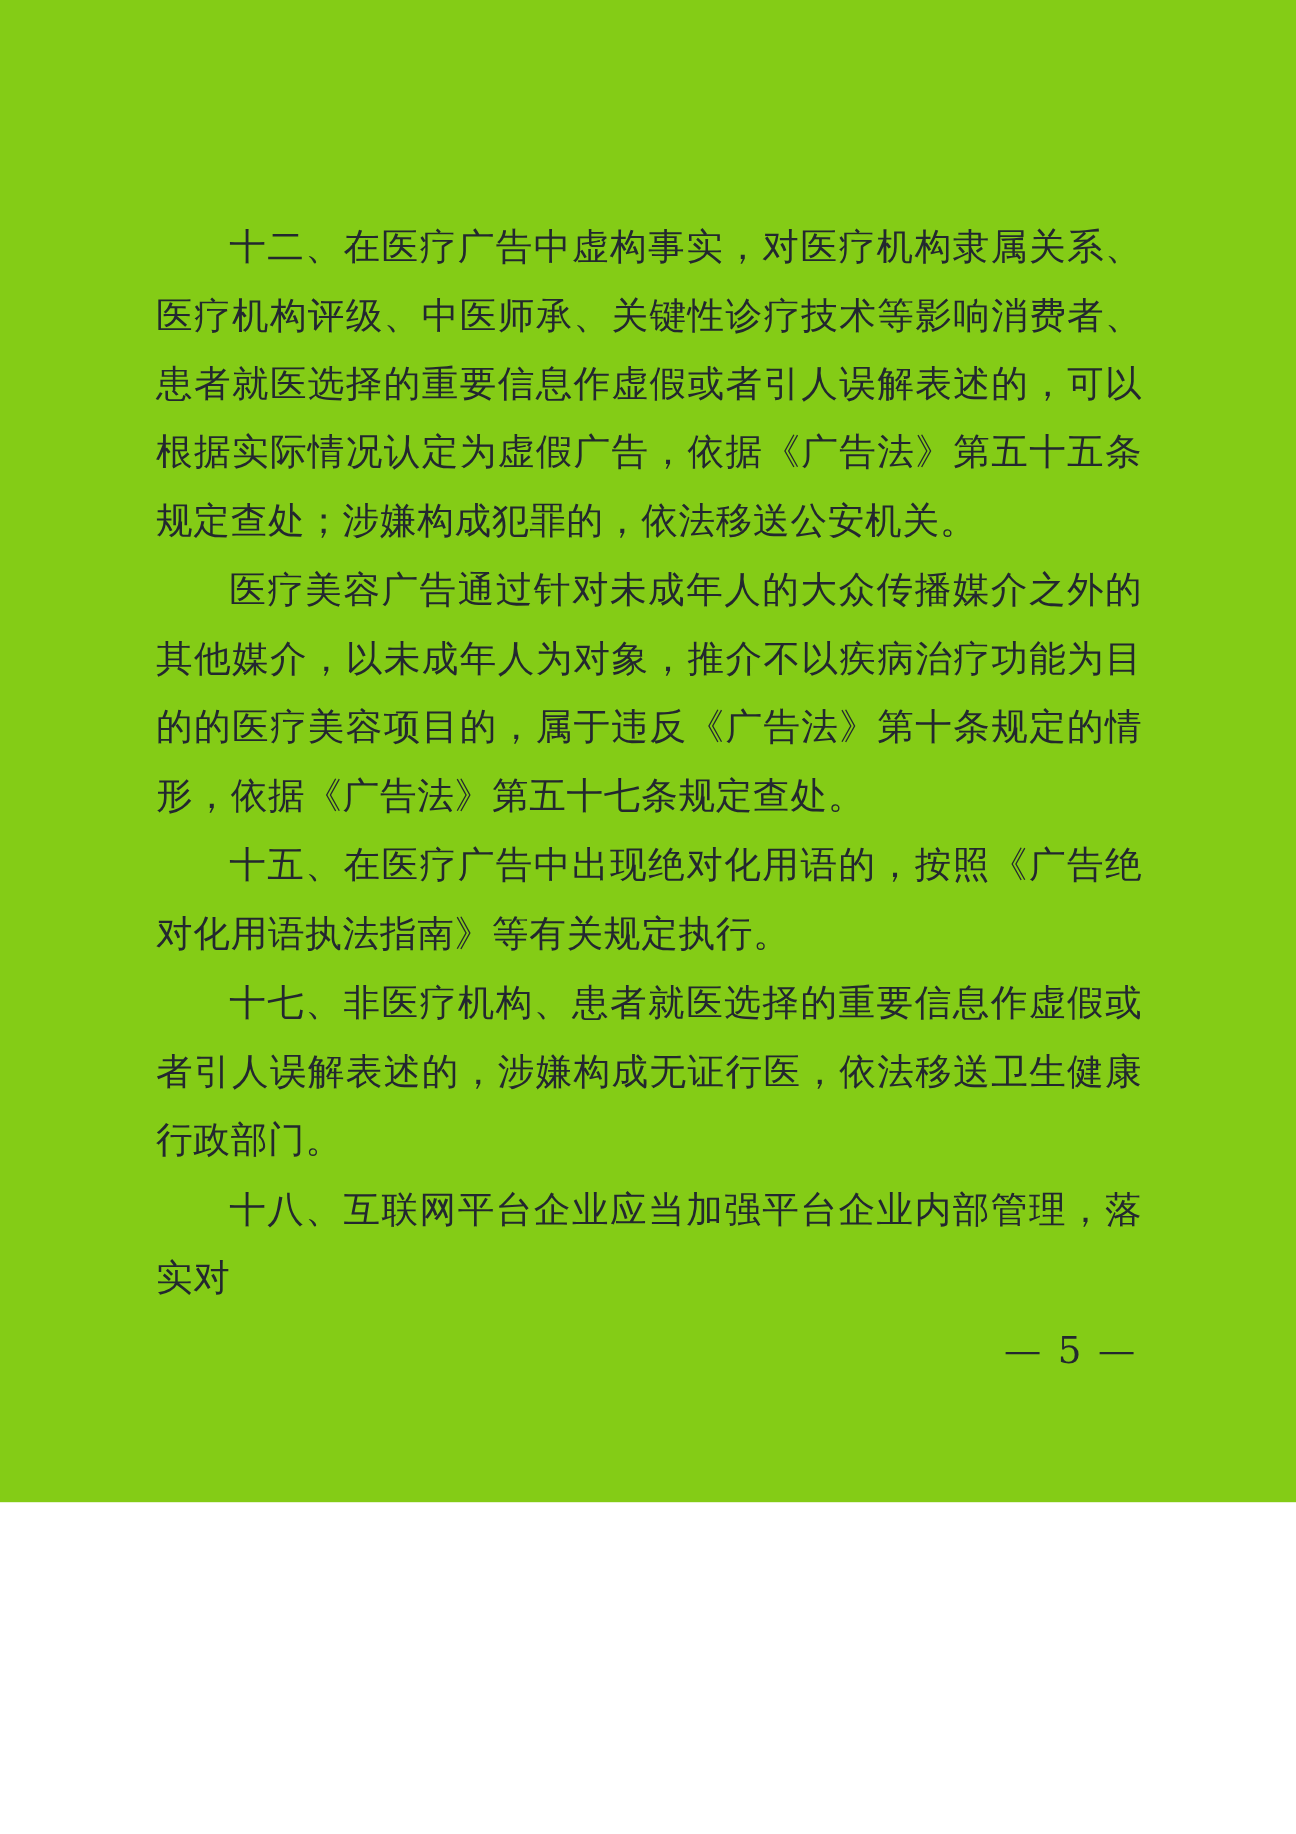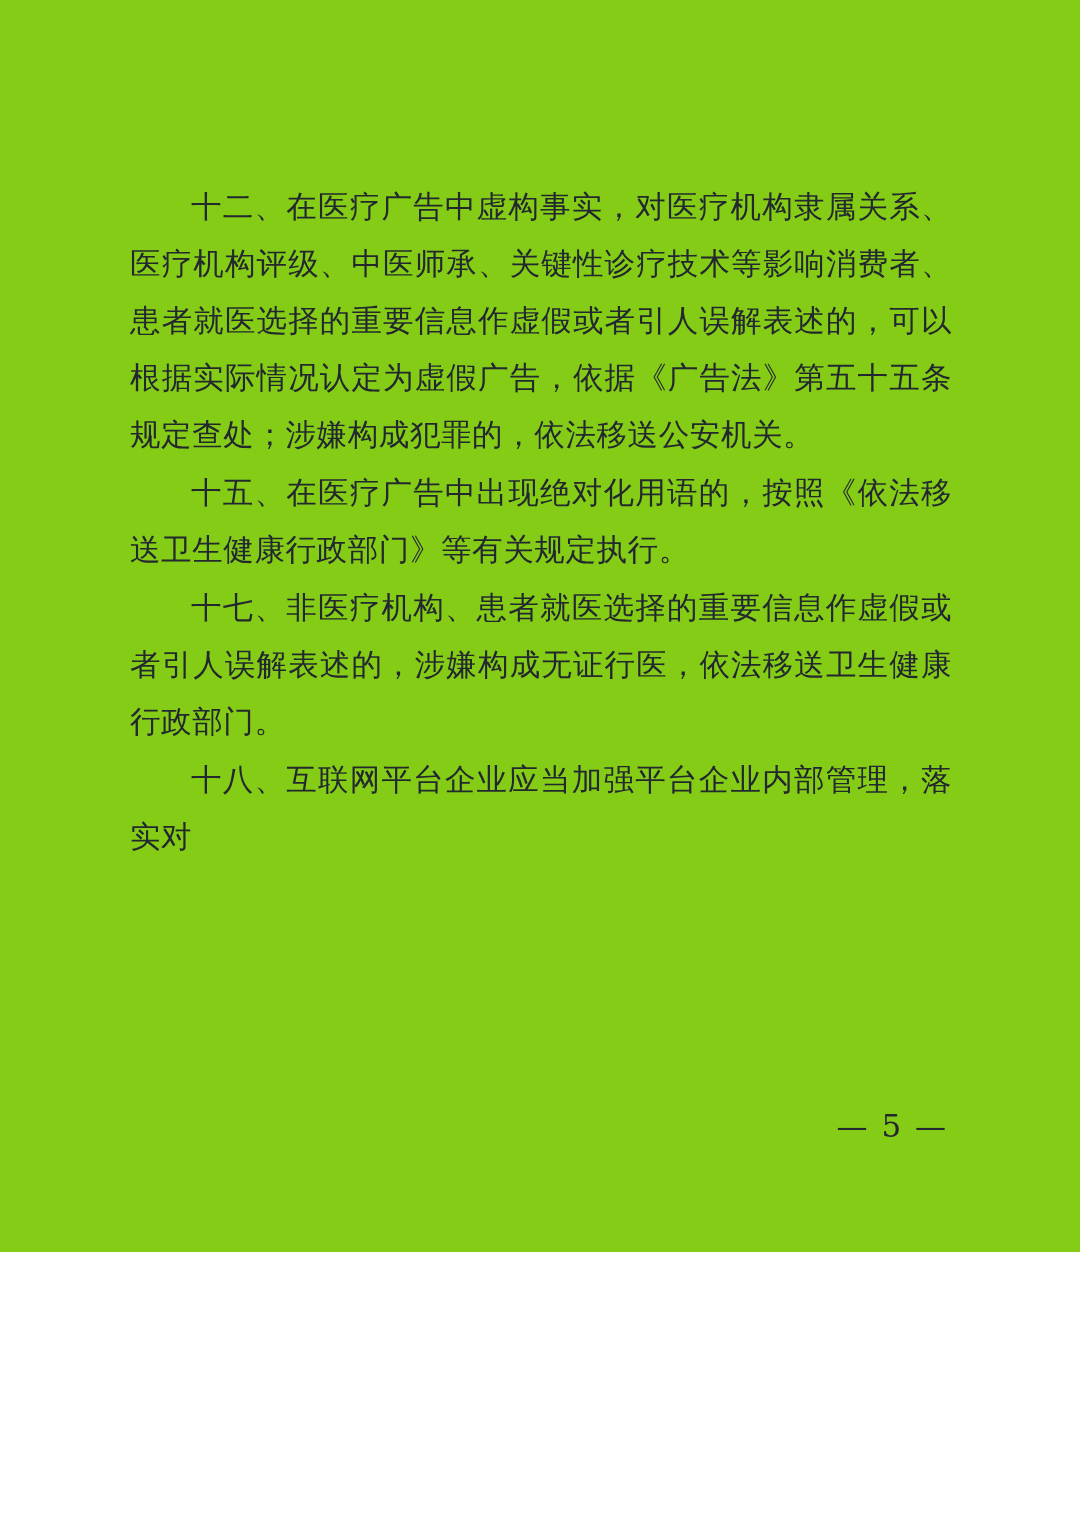--- a/index.html
+++ b/index.html
@@ -48,20 +48,21 @@
     font-family: "DejaVu Serif", serif;
   }
 </style>
 </head>
 <body>
 
 <div class="page">
 
   <div class="content">
     <p class="para">十二、在医疗广告中虚构事实，对医疗机构隶属关系、医疗机构评级、中医师承、关键性诊疗技术等影响消费者、患者就医选择的重要信息作虚假或者引人误解表述的，可以根据实际情况认定为虚假广告，依据《广告法》第五十五条规定查处；涉嫌构成犯罪的，依法移送公安机关。</p>
-    <p class="para">十五、在医疗广告中出现绝对化用语的，按照《依法移送卫生健康行政部门》等有关规定执行。</p>
+    <p class="para">医疗美容广告通过针对未成年人的大众传播媒介之外的其他媒介，以未成年人为对象，推介不以疾病治疗功能为目的的医疗美容项目的，属于违反《广告法》第十条规定的情形，依据《广告法》第五十七条规定查处。</p>
+    <p class="para">十五、在医疗广告中出现绝对化用语的，按照《广告绝对化用语执法指南》等有关规定执行。</p>
     <p class="para">十七、非医疗机构、患者就医选择的重要信息作虚假或者引人误解表述的，涉嫌构成无证行医，依法移送卫生健康行政部门。</p>
     <p class="para">十八、互联网平台企业应当加强平台企业内部管理，落实对</p>
   </div>
 
   <div class="page-number">— 5 —</div>
 
 </div>
 
 </body></html>

